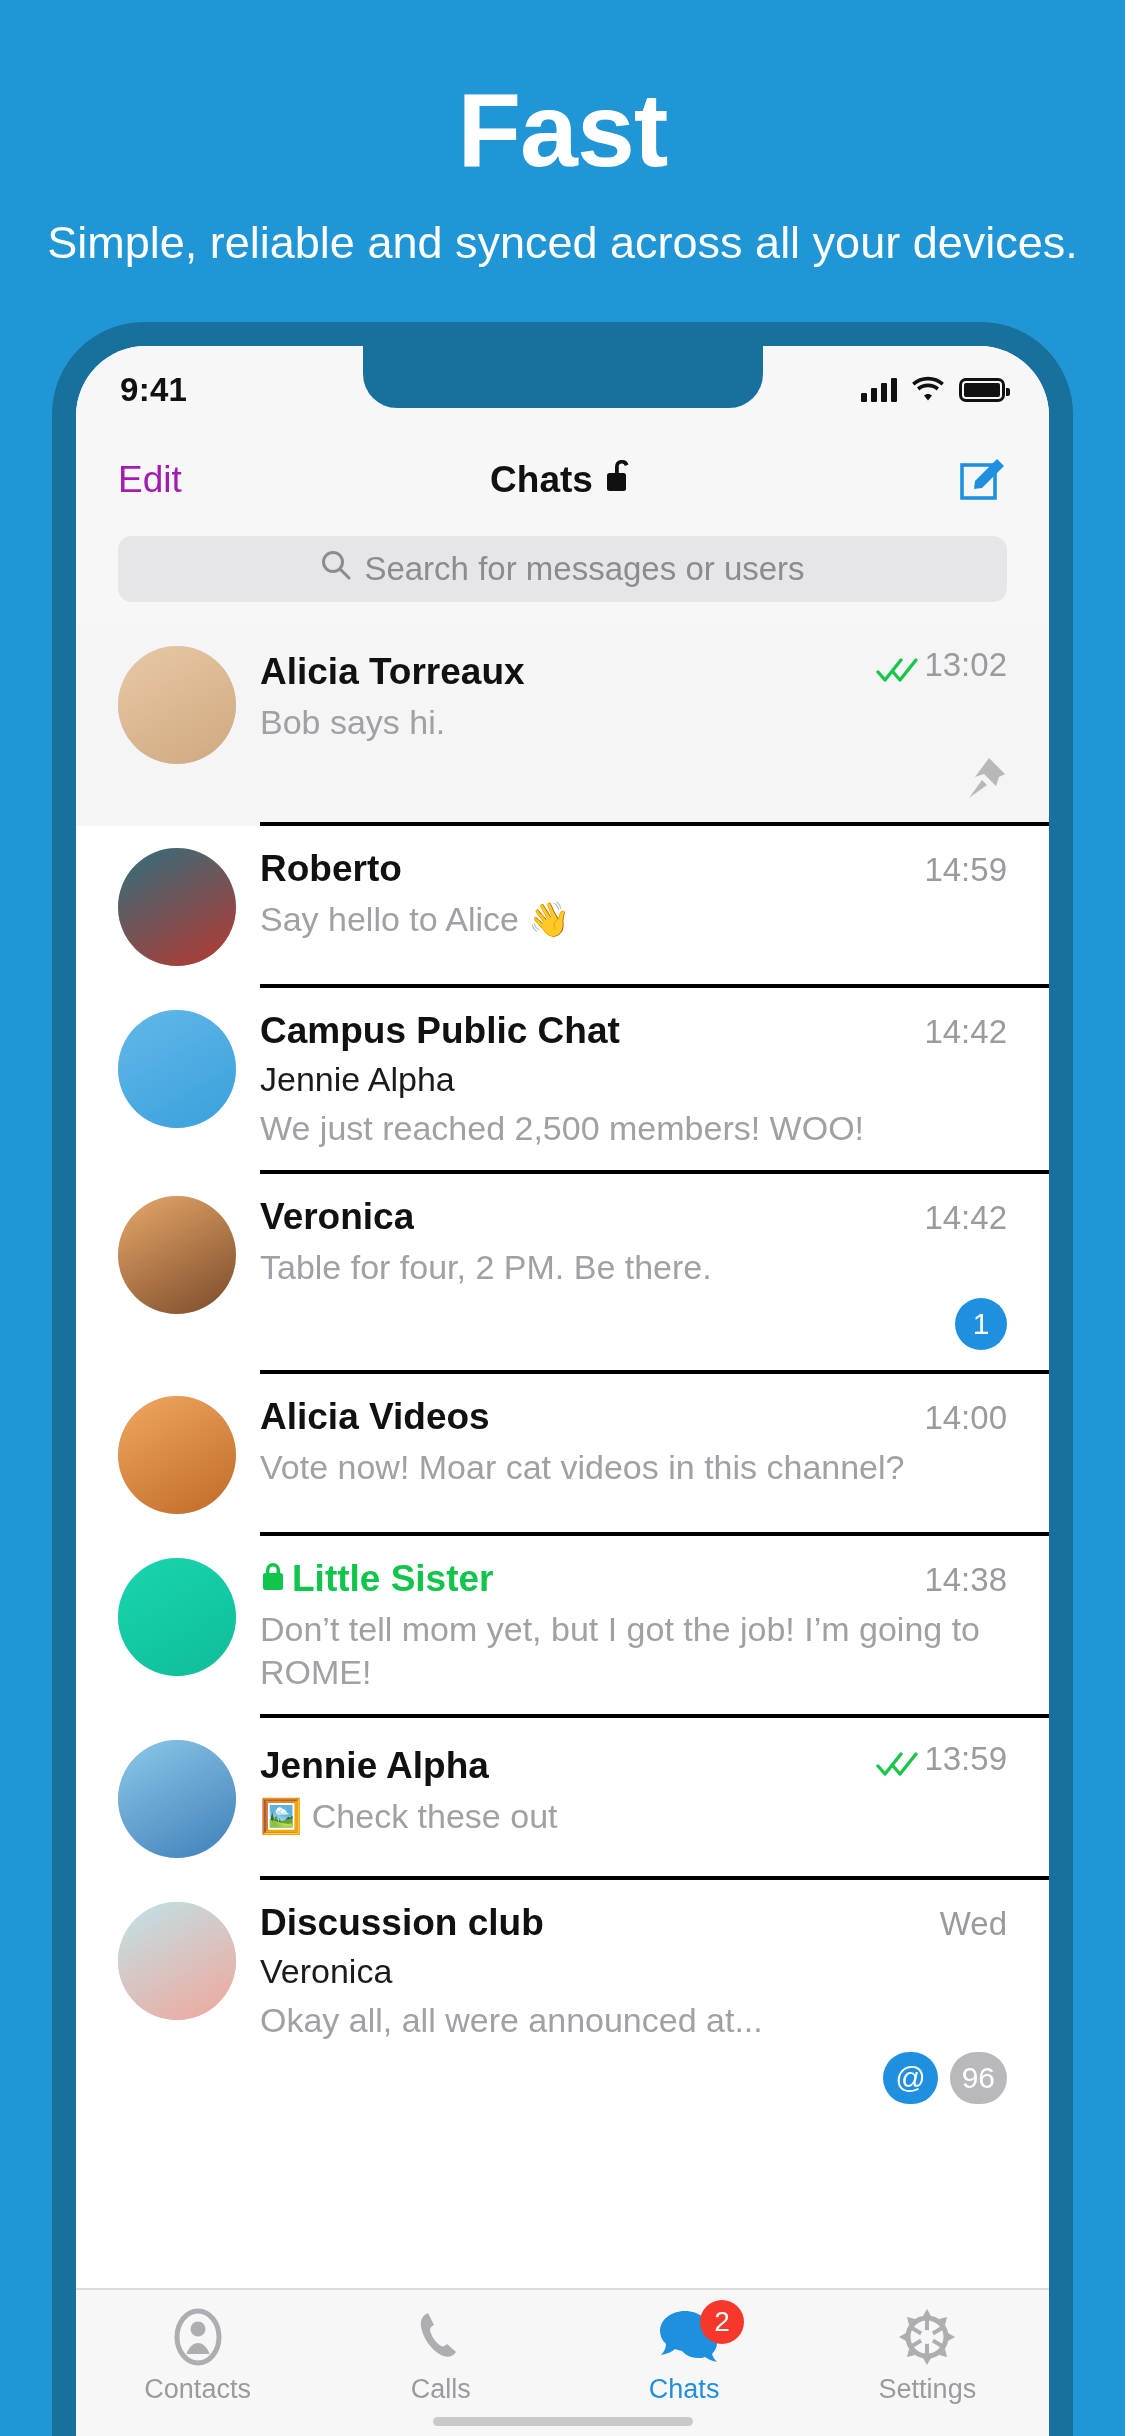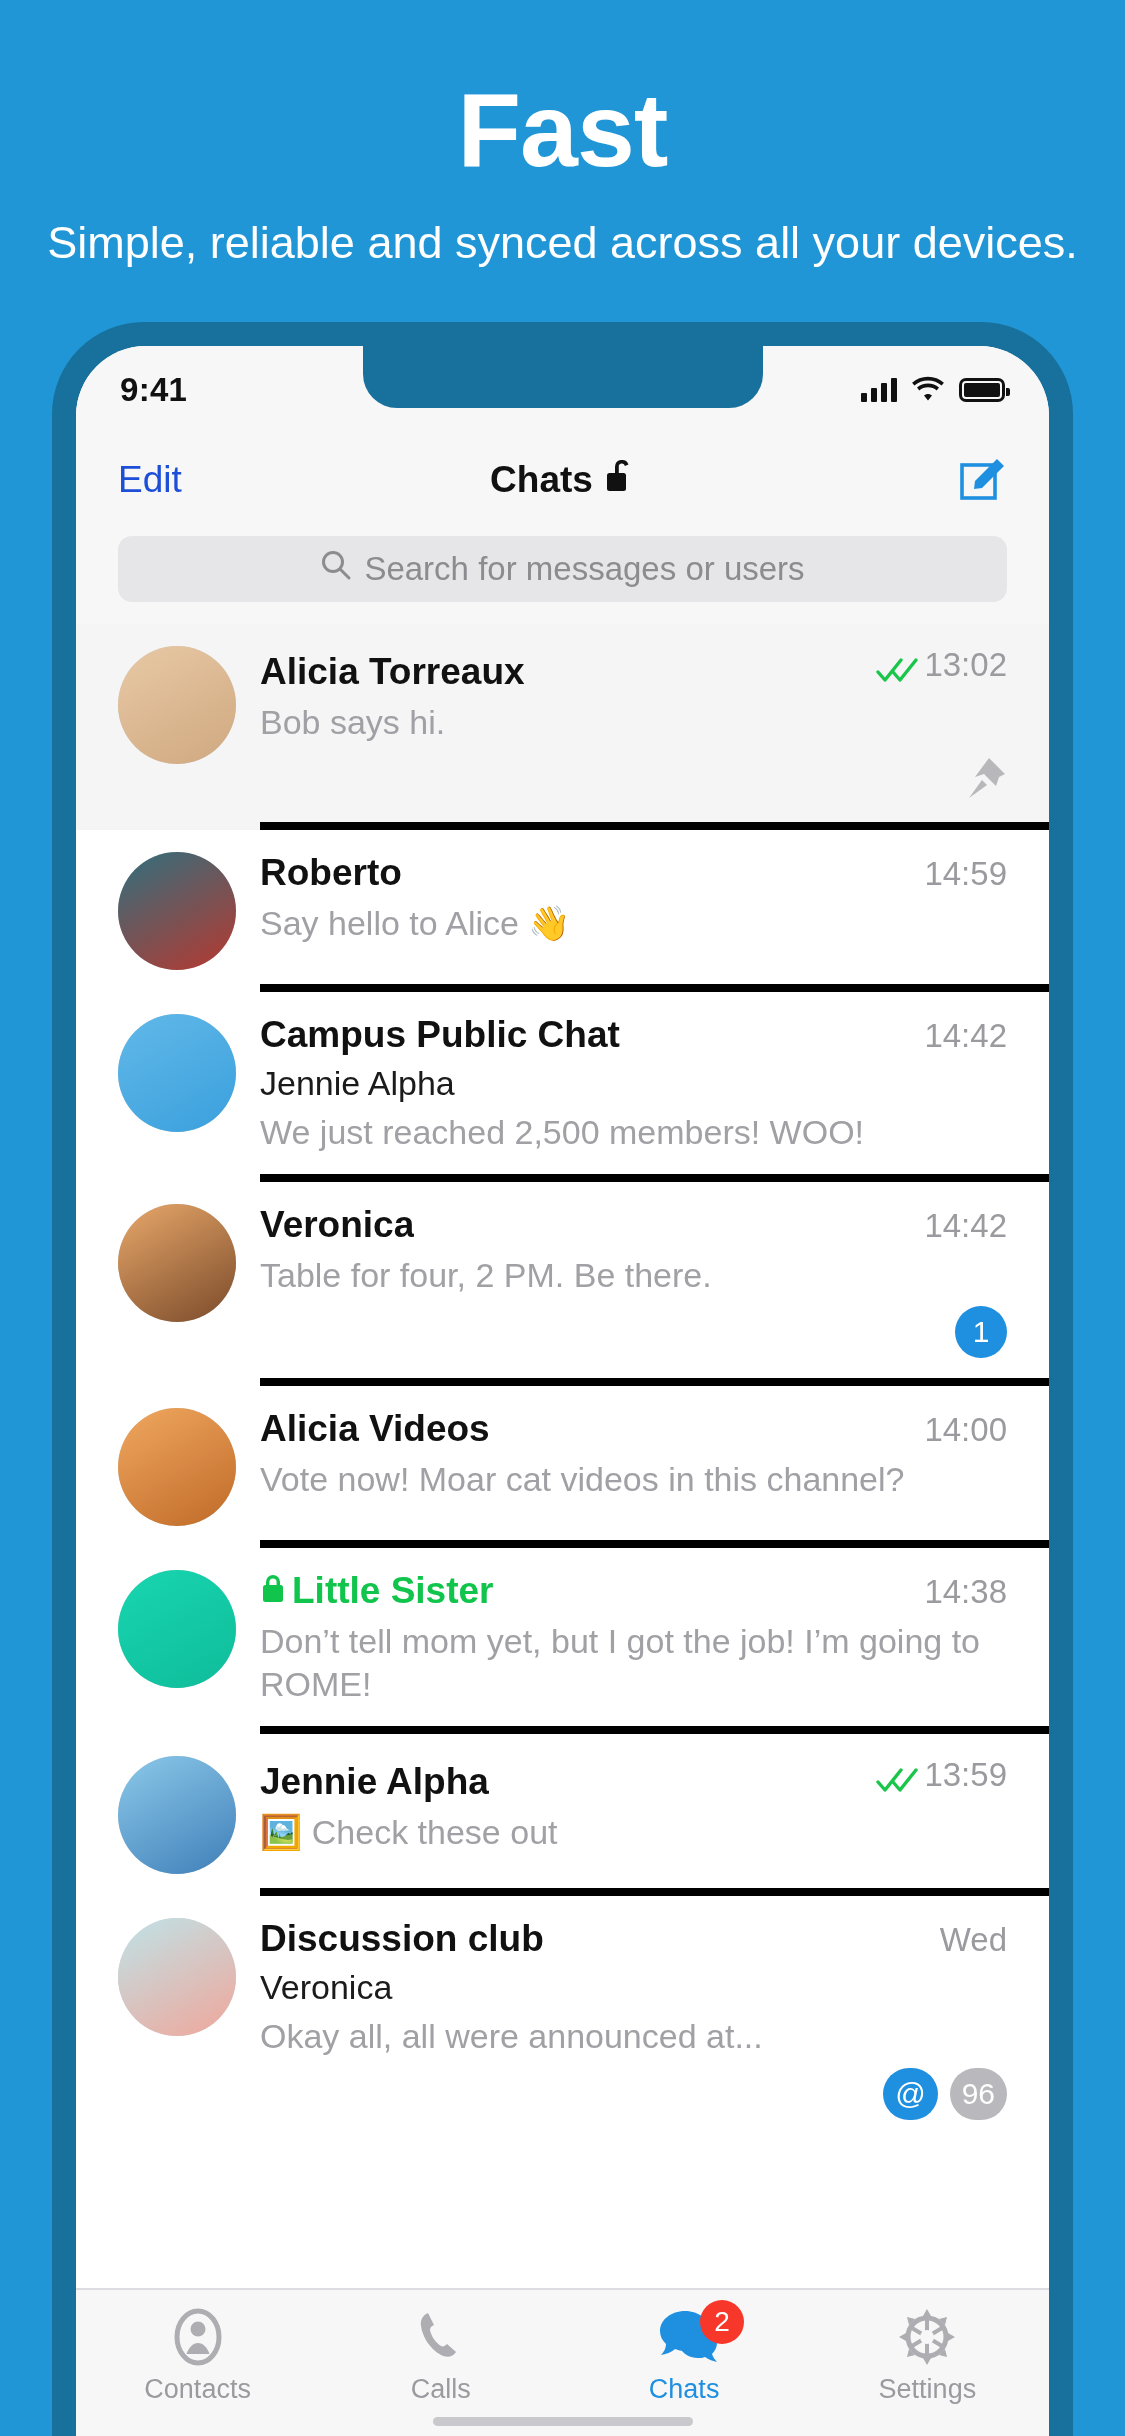--- a/index.html
+++ b/index.html
@@ -78,21 +78,21 @@
   .batt span{ display:block; width:100%; height:100%; background:#111; border-radius:2px; }
 
   
   .nav-bar {
     background:#f7f7f7;
     height:92px;
     display:flex; align-items:center; justify-content:space-between;
     padding:0 42px; box-sizing:border-box;
     position:relative;
   }
-  .nav-edit { font-size:37px; color:#1d4ed8; }
+  .nav-edit { font-size:37px; color:#a21caf; }
   .nav-title {
     position:absolute; left:0; right:0; text-align:center;
     font-size:37px; font-weight:bold; color:#111;
     display:flex; align-items:center; justify-content:center; gap:12px;
     pointer-events:none;
   }
   .nav-compose { width:48px; height:48px; position:relative; }
 
   
   .search-wrap { background:#f7f7f7; padding:10px 42px 22px 42px; }
@@ -111,21 +111,21 @@
   .chat-row.selected { background:#f5f5f6; }
   .avatar {
     width:118px; height:118px; border-radius:50%;
     margin:22px 0 22px 0; flex:0 0 118px;
     background:#cfd8dc; overflow:hidden; position:relative;
   }
   .avatar .ph { position:absolute; inset:0; }
   .chat-main {
     flex:1 1 auto; min-width:0;
     margin-left:24px; padding:22px 42px 20px 0;
-    border-bottom:8px solid #000000;
+    border-bottom:4px solid #000000;
   }
   .chat-row.last .chat-main { border-bottom:none; }
   .chat-toprow { display:flex; align-items:baseline; }
   .chat-title {
     font-size:37px; font-weight:bold; color:#111;
     white-space:nowrap; overflow:hidden; text-overflow:ellipsis;
     display:flex; align-items:center; gap:6px;
   }
   .chat-title.secret { color:#10c44c; }
   .chat-meta {

